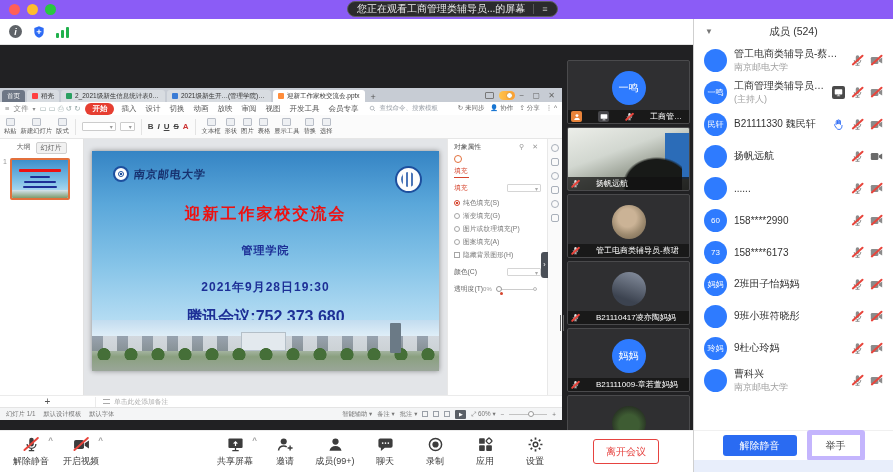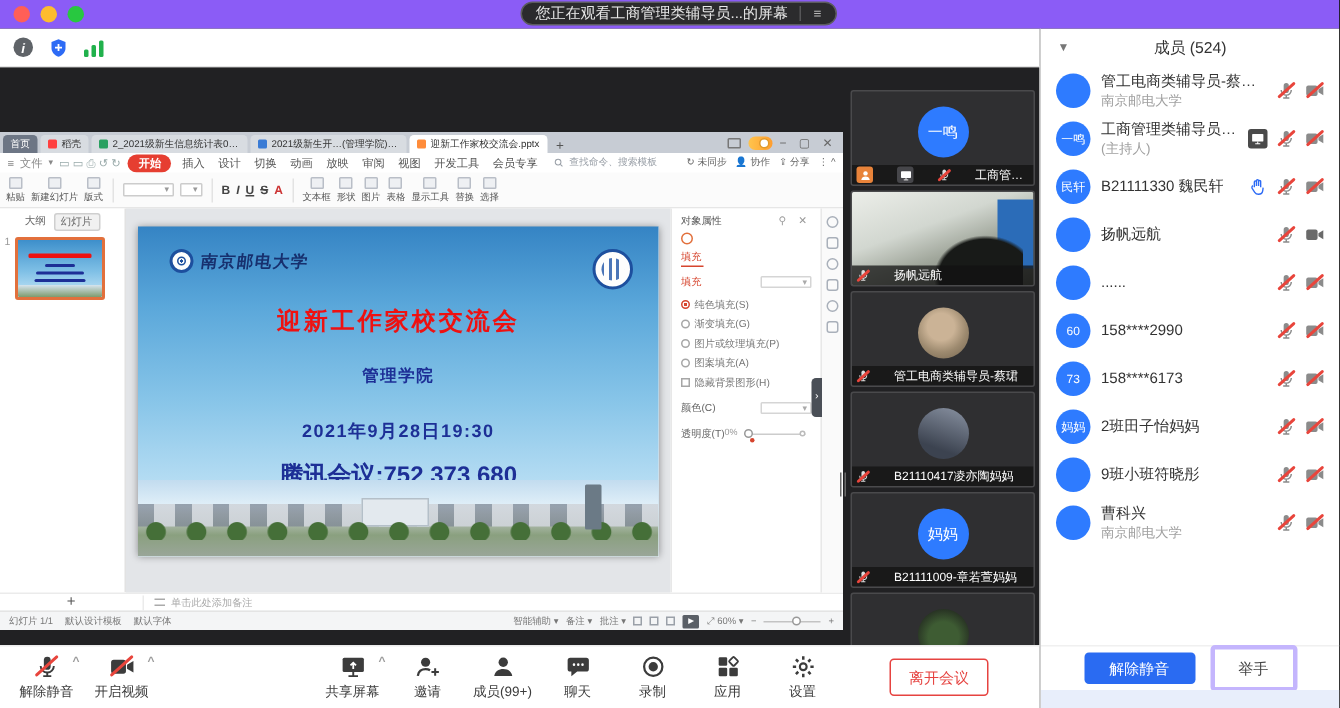--- a/index.html
+++ b/index.html
@@ -197,21 +197,21 @@
   .mtext { flex:1; min-width:0; }
   .mname { font-size:10px; color:#333; white-space:nowrap; overflow:hidden; text-overflow:ellipsis; }
   .msub { font-size:9px; color:#a0a0a0; white-space:nowrap; overflow:hidden; text-overflow:ellipsis; }
   .micons { display:flex; gap:6px; align-items:center; color:#8b8b8b; flex:none; }
   .micons .hand { color:#2d6bf5; }
   .share-badge { width:13px; height:13px; border-radius:2px; background:#4a4a4a; display:flex; align-items:center; justify-content:center; }
   .cam-on { color:#6a6a6a; }
   .mp-footer { height:30px; display:flex; align-items:center; justify-content:center; gap:10px; border-top:1px solid #f0f0f0; flex:none; }
   .btn-blue { width:74px; height:21px; background:#2a6bf2; color:#fff; font-size:10px; border-radius:3px;
               display:flex; align-items:center; justify-content:center; }
-  .btn-white { width:58px; height:31px; border:3px solid #c4b5fd; color:#444; font-size:10px; border-radius:3px; background:#fff;
+  .btn-white { width:58px; height:31px; border:5px solid #c4b5fd; color:#444; font-size:10px; border-radius:3px; background:#fff;
                display:flex; align-items:center; justify-content:center; }
   .mp-strip { height:12px; background:#e8eefb; flex:none; }
 
   .islash { position:relative; display:inline-flex; }
   .islash::after { content:""; position:absolute; left:-8%; top:46%; width:118%; height:1.6px; background:#e8453c;
                    transform:rotate(-42deg); border-radius:1px; }
   svg { display:block; }
 </style>
 </head>
 <body>
@@ -888,20 +888,41 @@
             </span>
             <span class="islash">
               <svg width="13" height="13" viewBox="0 0 24 24">
                 <rect x="1.5" y="5.5" width="14" height="13" rx="2.5" fill="currentColor"></rect>
                 <path d="M16.5 10.2l6-3.7v11l-6-3.7z" fill="currentColor"></path>
               </svg>
             </span>
           </div>
         </div>
         <div class="mrow">
+          <span class="mavatar">玲妈</span>
+          <div class="mtext">
+            <div class="mname">9杜心玲妈</div>
+          </div>
+          <div class="micons">
+            <span class="islash">
+              <svg width="13" height="13" viewBox="0 0 24 24">
+                <path d="M12 2.5a3.2 3.2 0 0 1 3.2 3.2v6a3.2 3.2 0 0 1-6.4 0v-6A3.2 3.2 0 0 1 12 2.5z" fill="currentColor"></path>
+                <path d="M5.8 11.2a6.2 6.2 0 0 0 12.4 0" fill="none" stroke="currentColor" stroke-width="1.8"></path>
+                <path d="M12 17.4v3.4M8.2 20.8h7.6" fill="none" stroke="currentColor" stroke-width="1.8"></path>
+              </svg>
+            </span>
+            <span class="islash">
+              <svg width="13" height="13" viewBox="0 0 24 24">
+                <rect x="1.5" y="5.5" width="14" height="13" rx="2.5" fill="currentColor"></rect>
+                <path d="M16.5 10.2l6-3.7v11l-6-3.7z" fill="currentColor"></path>
+              </svg>
+            </span>
+          </div>
+        </div>
+        <div class="mrow">
           <span class="mavatar photo-girl"></span>
           <div class="mtext">
             <div class="mname">曹科兴</div>
             <div class="msub">南京邮电大学</div>
           </div>
           <div class="micons">
             <span class="islash">
               <svg width="13" height="13" viewBox="0 0 24 24">
                 <path d="M12 2.5a3.2 3.2 0 0 1 3.2 3.2v6a3.2 3.2 0 0 1-6.4 0v-6A3.2 3.2 0 0 1 12 2.5z" fill="currentColor"></path>
                 <path d="M5.8 11.2a6.2 6.2 0 0 0 12.4 0" fill="none" stroke="currentColor" stroke-width="1.8"></path>

